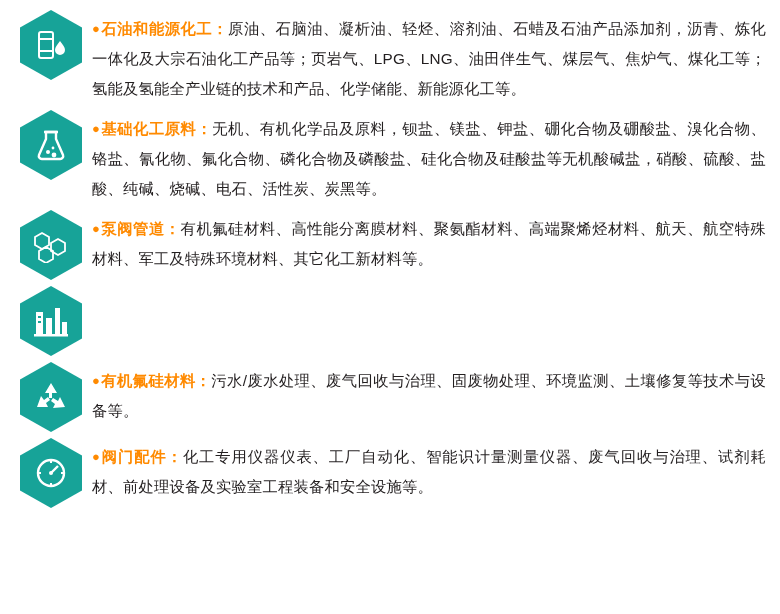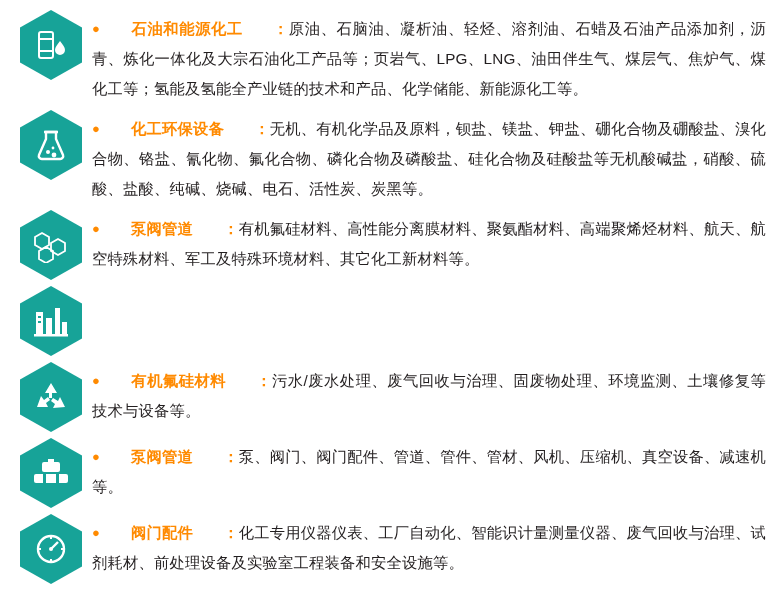--- a/index.html
+++ b/index.html
@@ -60,21 +60,20 @@
   }
   .bullet {
     color: #ff8a00;
     font-size: 13px;
     vertical-align: 1px;
     margin-right: 1px;
   }
   .cat {
     color: #ff8a00;
     font-weight: bold;
-    margin-left: 30px;
   }
   .body-text {
     color: #231f20;
   }
 </style>
 </head>
 <body>
 
 <div class="sheet">
 
@@ -103,21 +102,21 @@
           <path d="M13 5 h10 v7 l7 16 a3 3 0 0 1 -3 4 H9 a3 3 0 0 1 -3 -4 l7 -16 z" fill="none" stroke="#ffffff" stroke-width="2.4"></path>
           <line x1="11" y1="5" x2="25" y2="5" stroke="#ffffff" stroke-width="2.4"></line>
           <circle cx="15" cy="25" r="2" fill="#ffffff"></circle>
           <circle cx="21" cy="28" r="2.4" fill="#ffffff"></circle>
           <circle cx="20" cy="21" r="1.4" fill="#ffffff"></circle>
         </svg>
       </div>
     </div>
     <div class="text-col">
       <div class="para">
-        <span class="bullet">●</span><span class="cat">化工环保设备</span><span class="cat">：</span><span class="body-text">无机、有机化学品及原料，钡盐、镁盐、钾盐、硼化合物及硼酸盐、溴化合物、铬盐、氰化物、氟化合物、磷化合物及磷酸盐、硅化合物及硅酸盐等无机酸碱盐，硝酸、硫酸、盐酸、纯碱、烧碱、电石、活性炭、炭黑等。</span>
+        <span class="bullet">●</span><span class="cat">基础化工原料</span><span class="cat">：</span><span class="body-text">无机、有机化学品及原料，钡盐、镁盐、钾盐、硼化合物及硼酸盐、溴化合物、铬盐、氰化物、氟化合物、磷化合物及磷酸盐、硅化合物及硅酸盐等无机酸碱盐，硝酸、硫酸、盐酸、纯碱、烧碱、电石、活性炭、炭黑等。</span>
       </div>
     </div>
   </div>
 
   <div class="row">
     <div class="hex-wrap">
       <div class="hex" style="background:#17a398">
         <svg width="38" height="36" viewBox="0 0 38 36" aria-hidden="true">
           <polygon points="10,6 17,10 17,18 10,22 3,18 3,10" fill="none" stroke="#ffffff" stroke-width="1.8"></polygon>
           <polygon points="26,12 33,16 33,24 26,28 19,24 19,16" fill="none" stroke="#ffffff" stroke-width="1.8"></polygon>
@@ -158,38 +157,20 @@
         </svg>
       </div>
     </div>
     <div class="text-col">
       <div class="para">
         <span class="bullet">●</span><span class="cat">有机氟硅材料</span><span class="cat">：</span><span class="body-text">污水/废水处理、废气回收与治理、固废物处理、环境监测、土壤修复等技术与设备等。</span>
       </div>
     </div>
   </div>
 
-  <div class="row">
-    <div class="hex-wrap">
-      <div class="hex" style="background:#17a398">
-        <svg width="38" height="30" viewBox="0 0 38 30" aria-hidden="true">
-          <rect x="10" y="4" width="18" height="10" rx="2" fill="#ffffff"></rect>
-          <rect x="16" y="1" width="6" height="4" fill="#ffffff"></rect>
-          <rect x="2" y="16" width="34" height="9" rx="2" fill="#ffffff"></rect>
-          <rect x="11" y="16" width="3" height="9" fill="#17a398"></rect>
-          <rect x="24" y="16" width="3" height="9" fill="#17a398"></rect>
-        </svg>
-      </div>
-    </div>
-    <div class="text-col">
-      <div class="para">
-        <span class="bullet">●</span><span class="cat">泵阀管道</span><span class="cat">：</span><span class="body-text">泵、阀门、阀门配件、管道、管件、管材、风机、压缩机、真空设备、减速机等。</span>
-      </div>
-    </div>
-  </div>
 
   <div class="row">
     <div class="hex-wrap">
       <div class="hex" style="background:#17a398">
         <svg width="36" height="36" viewBox="0 0 36 36" aria-hidden="true">
           <circle cx="18" cy="18" r="13" fill="none" stroke="#ffffff" stroke-width="2.4"></circle>
           <circle cx="18" cy="18" r="2" fill="#ffffff"></circle>
           <line x1="18" y1="18" x2="25" y2="11" stroke="#ffffff" stroke-width="2.4"></line>
           <line x1="18" y1="5" x2="18" y2="8" stroke="#ffffff" stroke-width="2"></line>
           <line x1="18" y1="28" x2="18" y2="31" stroke="#ffffff" stroke-width="2"></line>

